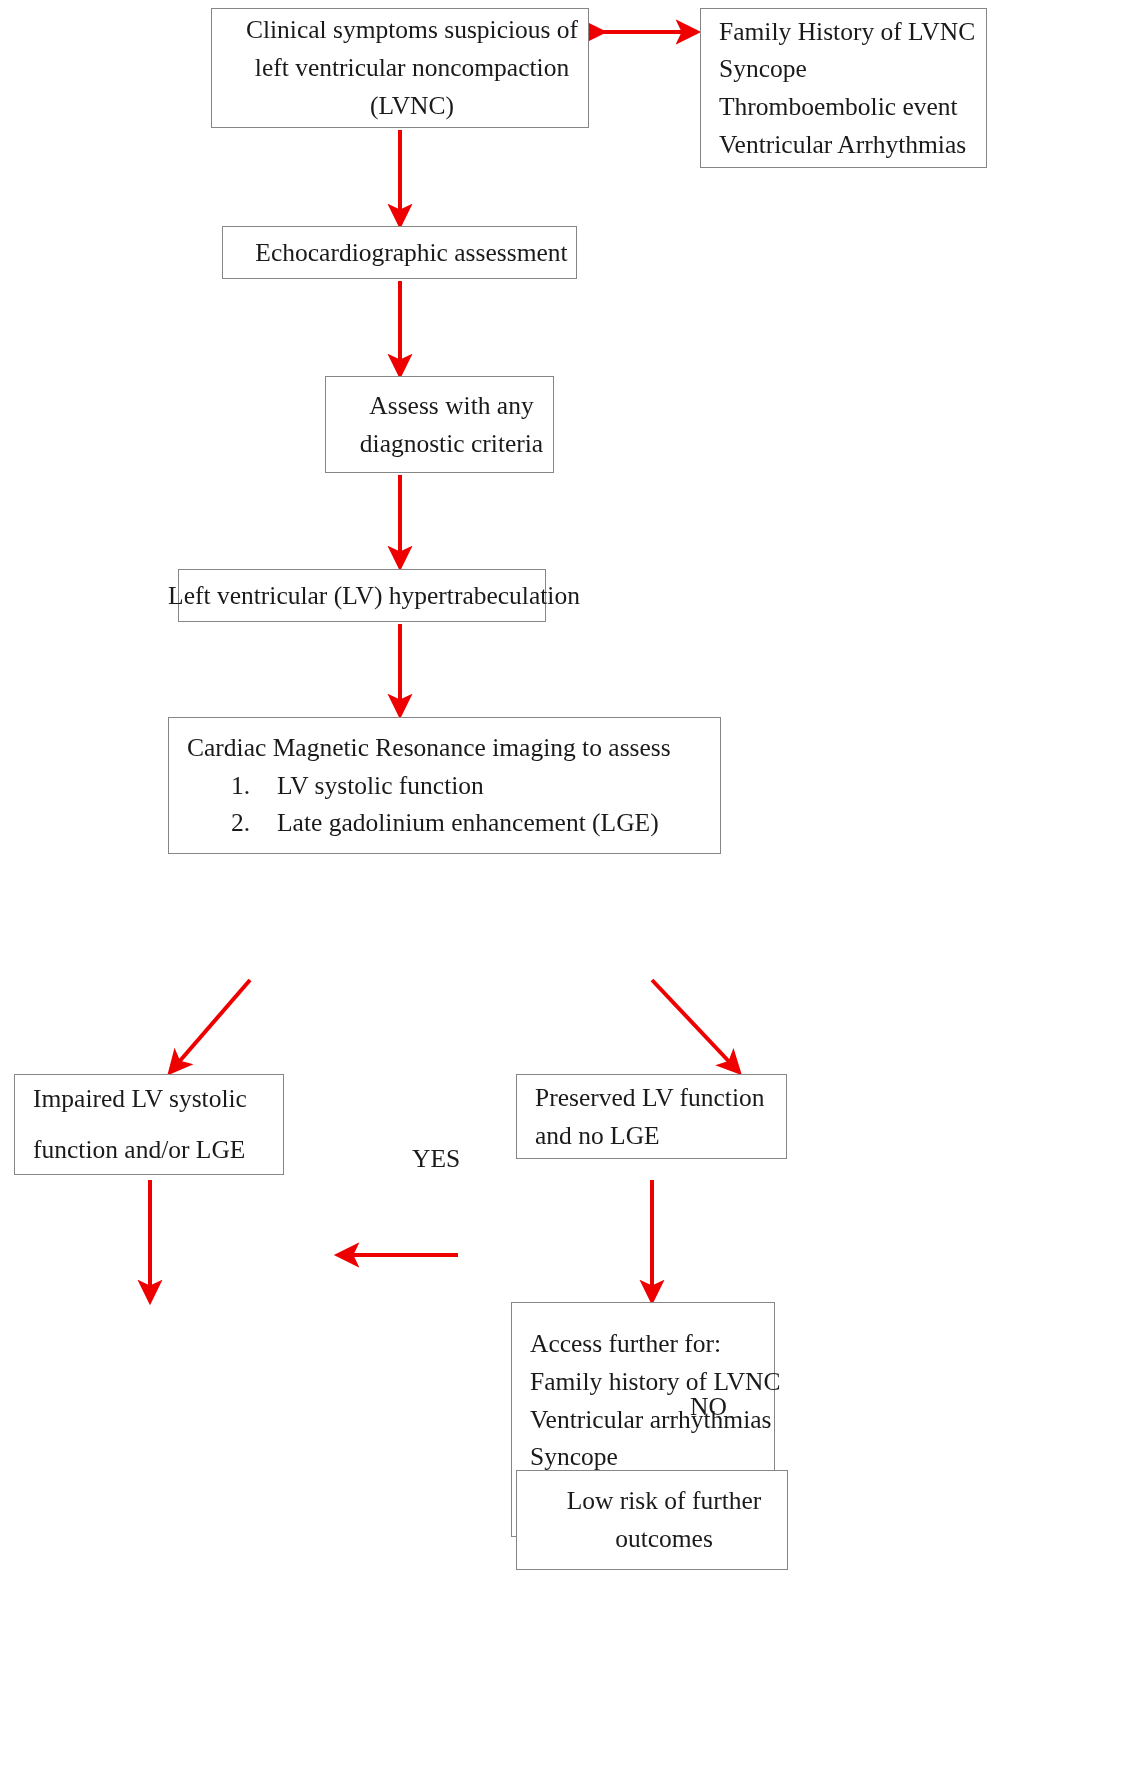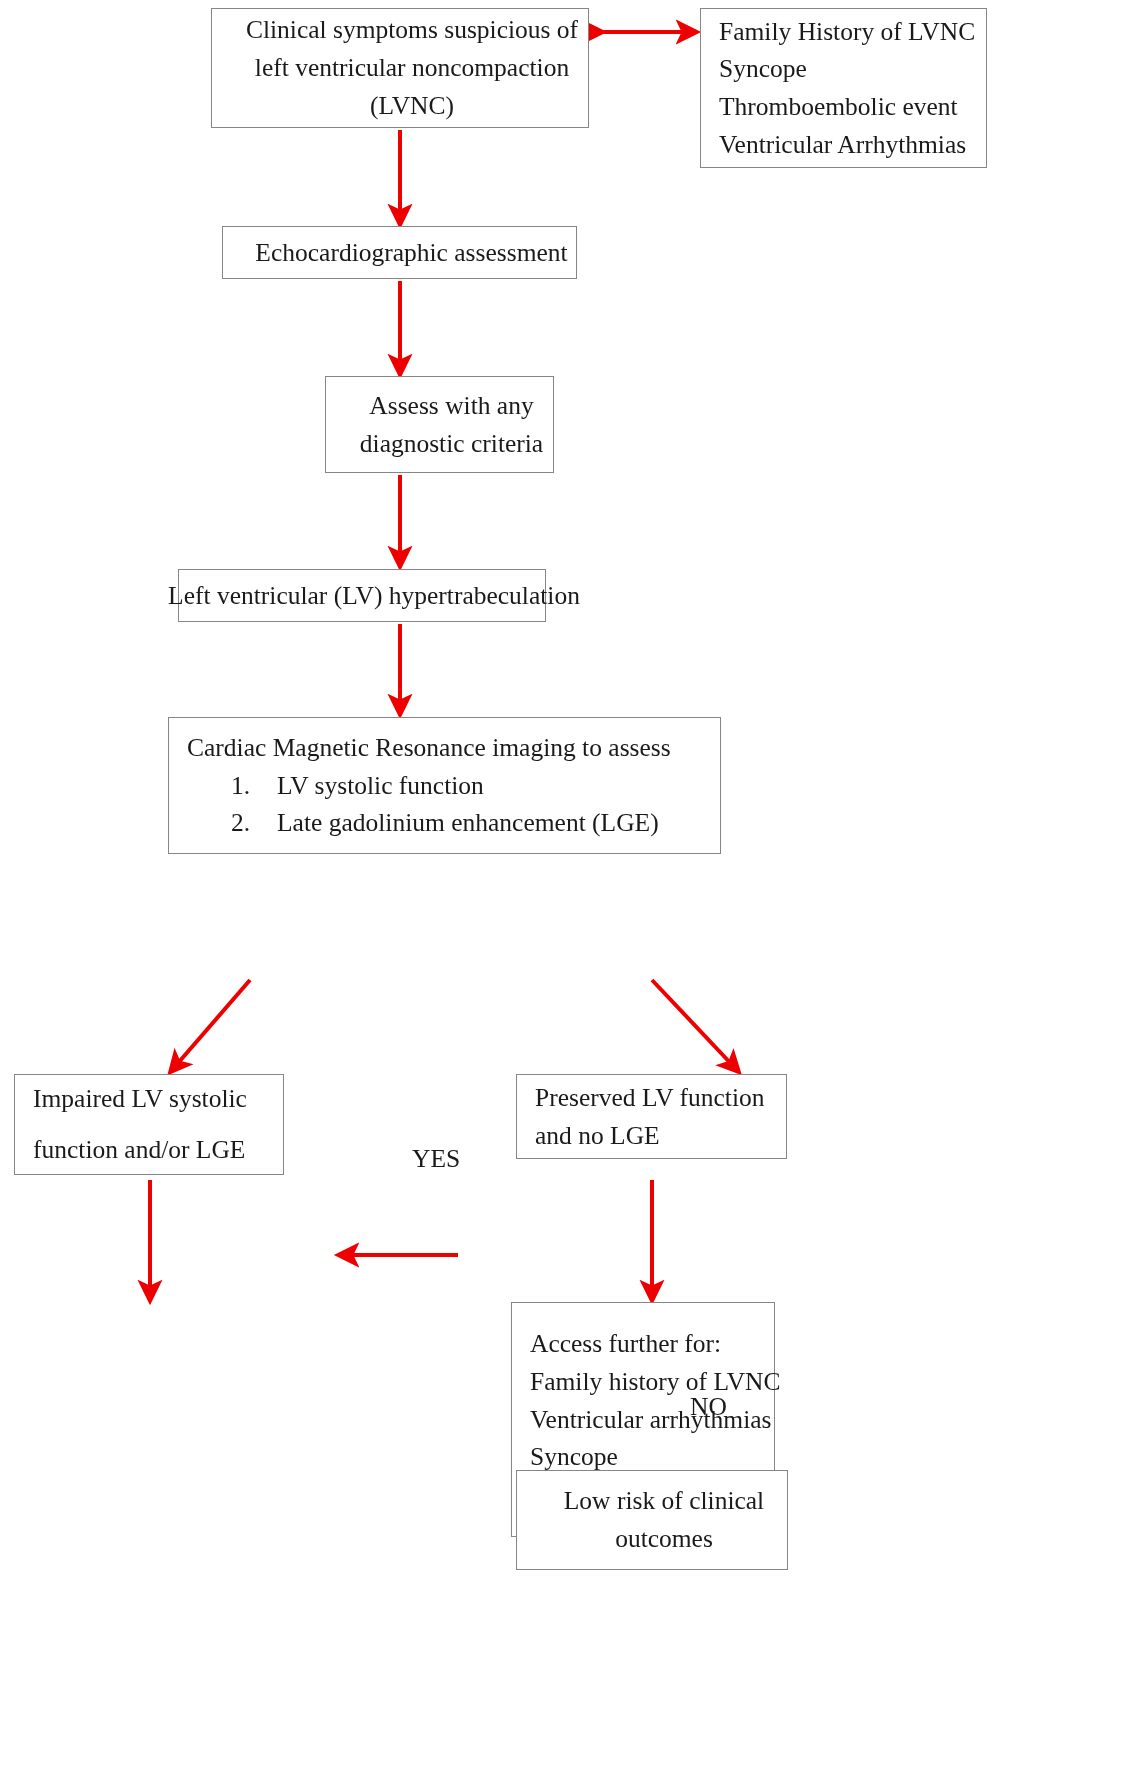--- a/index.html
+++ b/index.html
@@ -127,20 +127,20 @@
 
   <div class="box left pad-l" style="left:511px;top:1302px;width:264px;height:235px;">
     <span class="line">Access further for:</span>
     <span class="line">Family history of LVNC</span>
     <span class="line">Ventricular arrhythmias</span>
     <span class="line">Syncope</span>
     <span class="line">Thromboembolic event</span>
   </div>
 
   <div class="box center" style="left:516px;top:1470px;width:272px;height:100px;">
-    <span class="line">Low risk of clinical</span>
+    <span class="line">Low risk of further</span>
     <span class="line">outcomes</span>
   </div>
 
   <div class="lbl" style="left:372px;top:1144px;margin-left:40px;">YES</div>
   <div class="lbl" style="left:690px;top:1392px;text-align:center;">NO</div>
 
 </div>
 
 </body></html>

